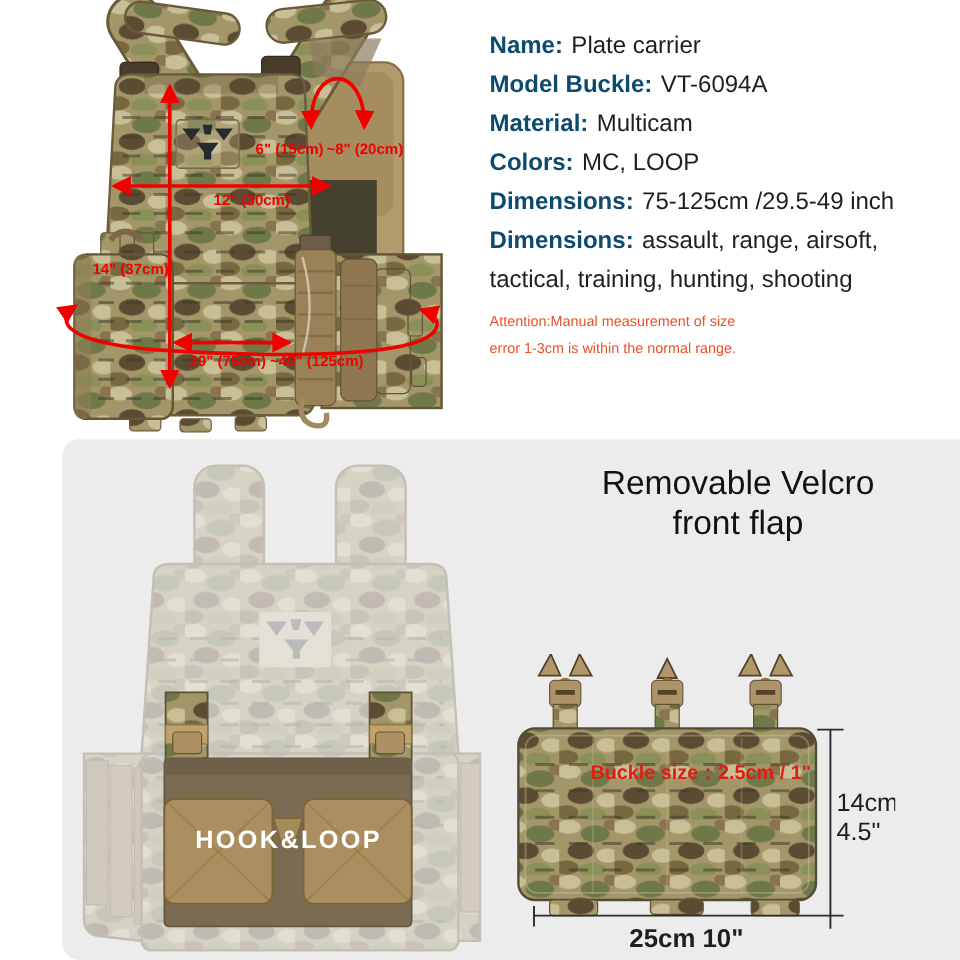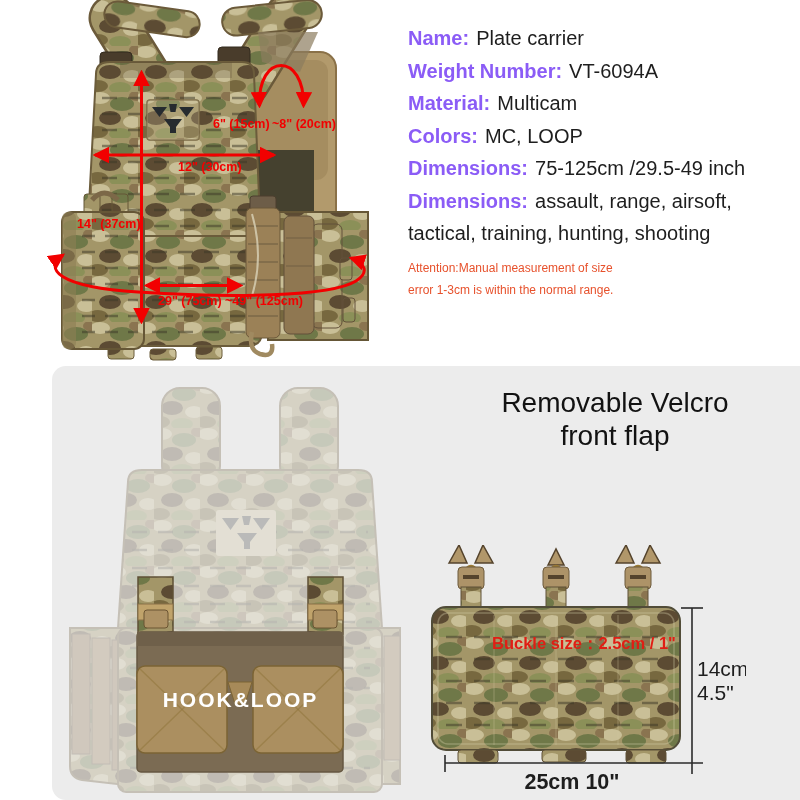--- a/index.html
+++ b/index.html
@@ -3,21 +3,21 @@
 <meta charset="utf-8">
 <style>
   html,body{margin:0;padding:0;background:#ffffff;}
   .stage{
     position:relative;width:800px;height:800px;background:#ffffff;
     font-family:"Liberation Sans",sans-serif;overflow:hidden;
   }
   
   .specs{position:absolute;left:408px;top:22px;width:378px;}
   .spec-row{font-size:20px;line-height:32.5px;color:#1e1e1e;}
-  .spec-row .lbl{font-weight:bold;color:#8b5cf6;margin-right:7px;}
+  .spec-row .lbl{font-weight:bold;color:#0c4a6e;margin-right:7px;}
   .attention{margin-top:7px;font-size:12px;line-height:22.5px;color:#e7512c;}
   
   .vest-svg{position:absolute;left:0;top:0;}
   
   .panel{position:absolute;left:52px;top:366px;width:798px;height:434px;
          background:#ececec;border-radius:14px;}
   .flap-title{position:absolute;left:393px;top:20px;width:340px;text-align:center;
               font-size:28px;line-height:33px;color:#121212;}
   .ghost-svg{position:absolute;left:10px;top:16px;}
   .flap-svg{position:absolute;left:368px;top:179px;}
@@ -157,21 +157,21 @@
       <text x="213" y="128">6" (15cm)</text>
       <text x="272" y="128">~8" (20cm)</text>
       <text x="178" y="171">12" (30cm)</text>
       <text x="77" y="228">14" (37cm)</text>
       <text x="158" y="305">29" (75cm) ~49" (125cm)</text>
     </g>
   </svg>
 
   <div class="specs">
     <div class="spec-row"><span class="lbl">Name:</span><span class="val">Plate carrier</span></div>
-    <div class="spec-row"><span class="lbl">Weight Number:</span><span class="val">VT-6094A</span></div>
+    <div class="spec-row"><span class="lbl">Model Buckle:</span><span class="val">VT-6094A</span></div>
     <div class="spec-row"><span class="lbl">Material:</span><span class="val">Multicam</span></div>
     <div class="spec-row"><span class="lbl">Colors:</span><span class="val">MC, LOOP</span></div>
     <div class="spec-row"><span class="lbl">Dimensions:</span><span class="val">75-125cm /29.5-49 inch</span></div>
     <div class="spec-row"><span class="lbl">Dimensions:</span><span class="val">assault, range, airsoft, tactical, training, hunting, shooting</span></div>
     <div class="attention">
       <div>Attention:Manual measurement of size</div>
       <div>error 1-3cm is within the normal range.</div>
     </div>
   </div>
 

